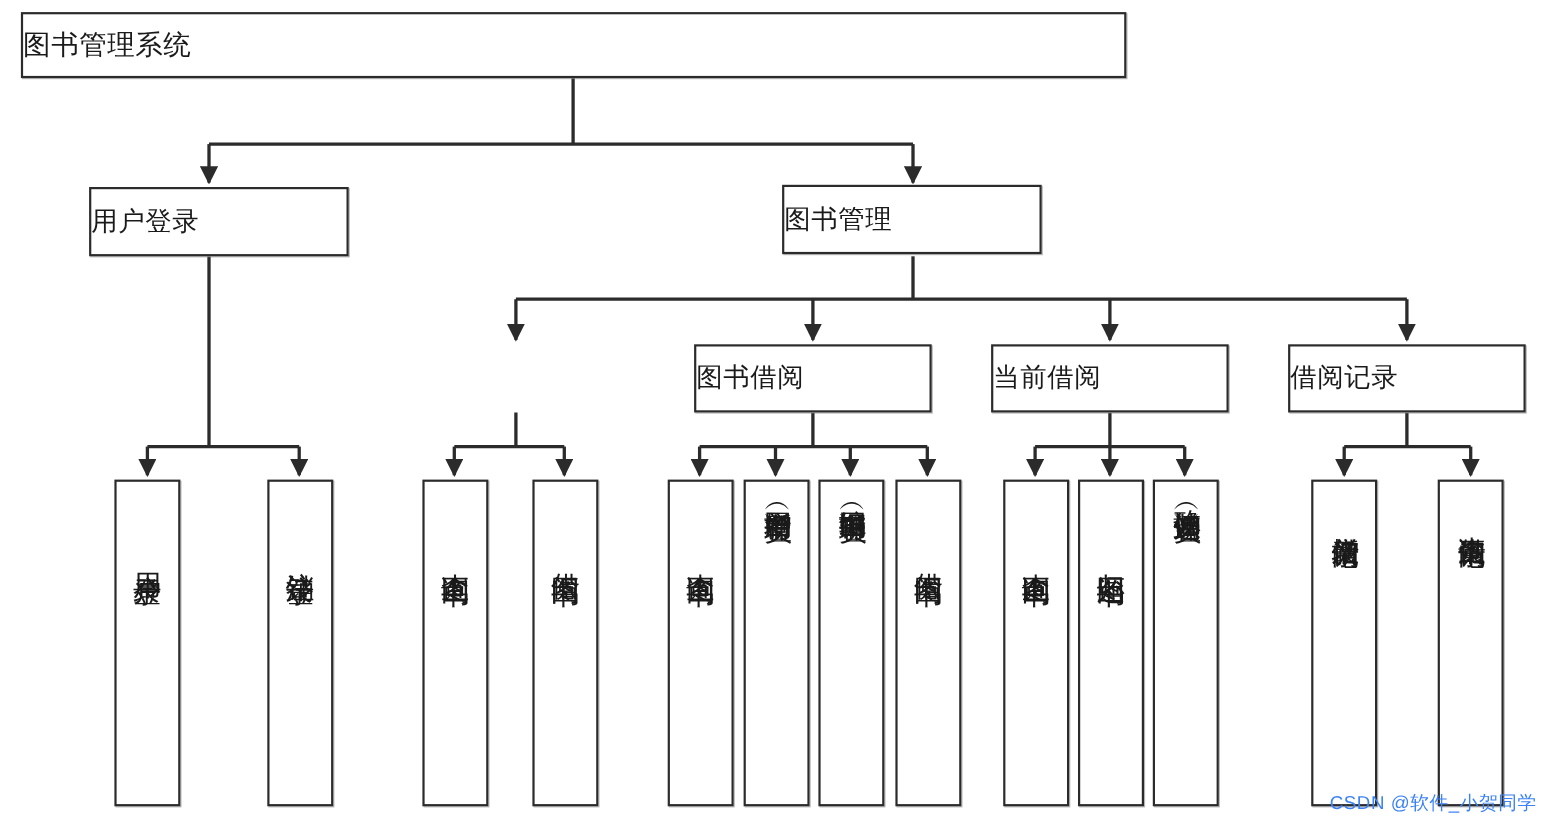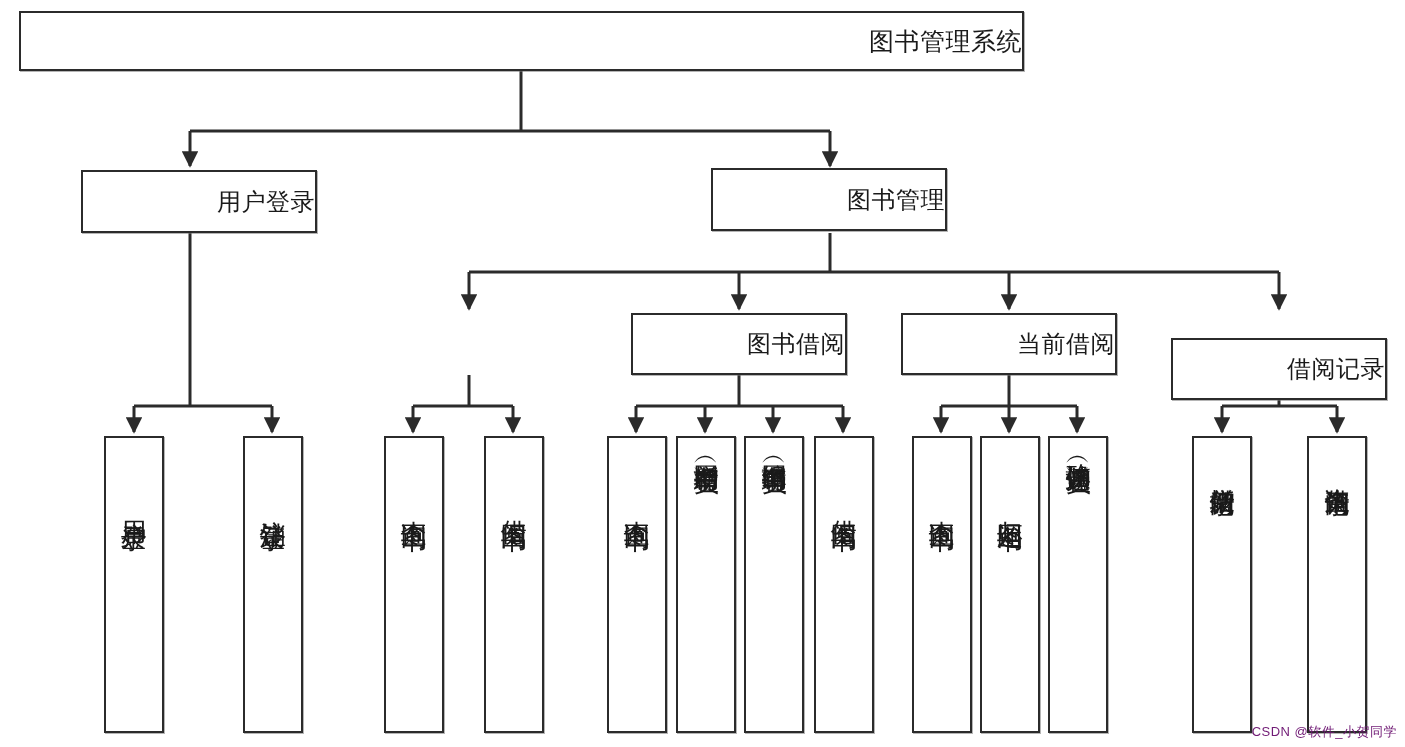--- a/index.html
+++ b/index.html
@@ -27,21 +27,21 @@
     pointer-events: none;
   }
   .node {
     position: absolute;
     box-sizing: border-box;
     background: #ffffff;
     border: 2px solid #2b2b2b;
     box-shadow: 1px 1px 0 0 rgba(120,120,120,0.55);
     display: flex;
     align-items: center;
-    justify-content: flex-end;
+    justify-content: flex-start;
     color: #1a1a1a;
     z-index: 2;
   }
   .node .label {
     display: block;
     text-align: center;
     letter-spacing: 0.5px;
     line-height: 1.15;
   }
   
@@ -63,22 +63,22 @@
     white-space: nowrap;
   }
   .node.leaf.tall .label {
     font-size: 25px;
     letter-spacing: 1px;
   }
   #watermark {
     position: absolute;
     right: 8px;
     bottom: 6px;
-    font-size: 13px;
-    color: #701a75;
+    font-size: 17px;
+    color: #3b82f6;
     letter-spacing: 0.5px;
     z-index: 5;
     user-select: none;
     white-space: nowrap;
   }
 </style>
 </head>
 <body>
 
 <div id="diagram-canvas">
@@ -147,21 +147,21 @@
 
 
   <div class="node branch" style="left:631px; top:313px; width:216px; height:62px;">
     <span class="label">图书借阅</span>
   </div>
 
   <div class="node branch" style="left:901px; top:313px; width:216px; height:62px;">
     <span class="label">当前借阅</span>
   </div>
 
-  <div class="node branch" style="left:1171px; top:313px; width:216px; height:62px;margin-top:25px;">
+  <div class="node branch" style="left:1171px; top:313px; width:216px; height:62px;">
     <span class="label">借阅记录</span>
   </div>
 
   <div class="node leaf" style="left:104px; top:436px; width:60px; height:297px; padding-top:62px;">
     <span class="label">用户登录</span>
   </div>
   <div class="node leaf" style="left:243px; top:436px; width:60px; height:297px; padding-top:62px;">
     <span class="label">注销登录</span>
   </div>
 

